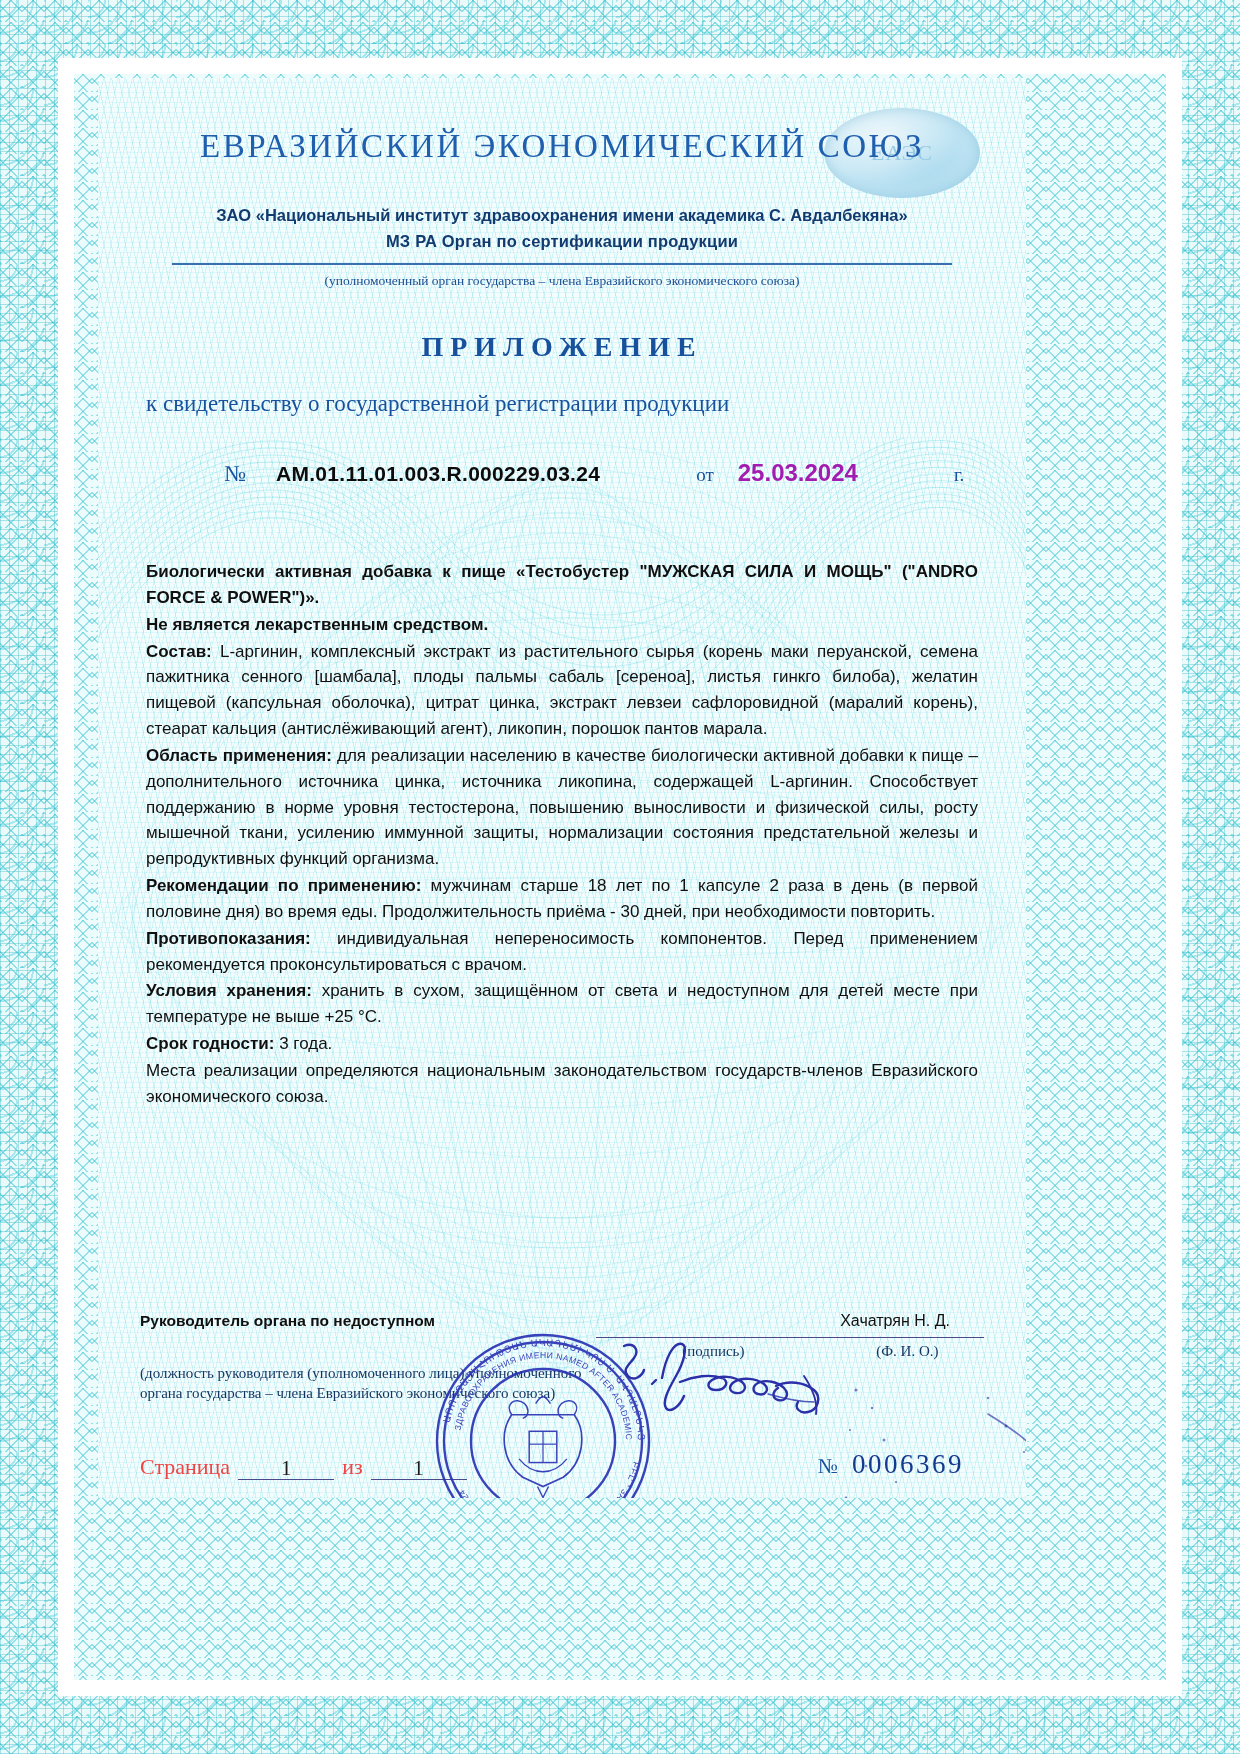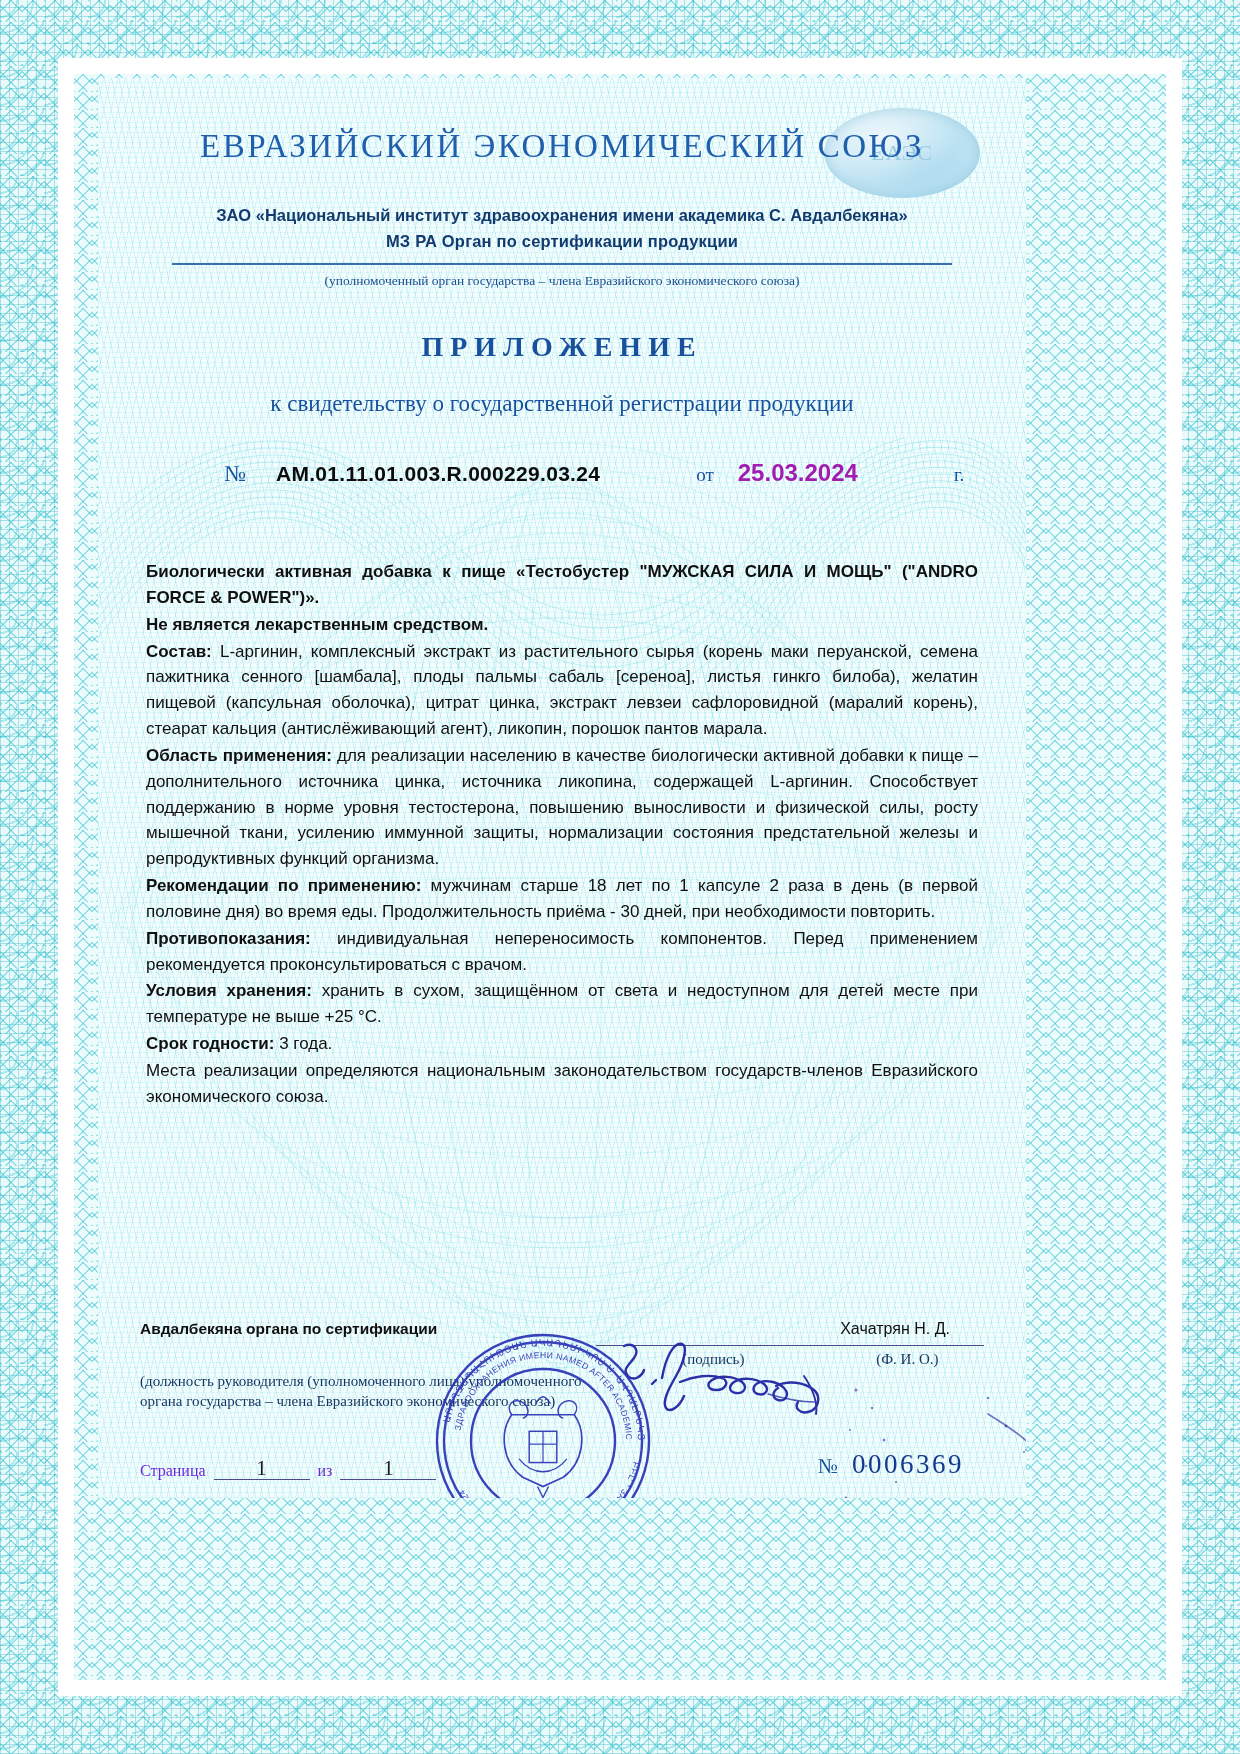--- a/index.html
+++ b/index.html
@@ -176,21 +176,21 @@
     text-align: center;
     font-family: "Liberation Serif", serif;
     font-weight: bold;
     font-size: 28px;
     letter-spacing: 7px;
     color: #17509c;
     margin-top: 42px;
   }
 
   .prilozhenie-sub {
-    text-align: center;
+    text-align: left;
     font-family: "Liberation Serif", serif;
     font-size: 23px;
     color: #17509c;
     margin-top: 28px;
   }
 
   
   .num-row {
     display: flex;
     align-items: baseline;
@@ -304,22 +304,22 @@
   }
 
   .page-row {
     display: flex;
     align-items: flex-end;
     margin-top: 30px;
     padding-left: 6px;
   }
   .page-word {
     font-family: "Liberation Serif", serif;
-    font-size: 16px;
-    color: #6d28d9;
+    font-size: 22px;
+    color: #ef4444;
     margin-top: 20px;
   }
   .page-slot {
     width: 96px;
     border-bottom: 1.6px solid #4a4a8a;
     text-align: center;
     font-family: "Liberation Serif", serif;
     font-size: 21px;
     color: #1a1a1a;
     margin: 0 8px;
@@ -521,21 +521,21 @@
         </p>
 
         <p class="para-just">Места реализации определяются национальным законодательством государств-членов Евразийского экономического союза.</p>
 
       </div>
     </div>
 
     <div id="footer">
 
       <div class="sig-row">
-        <span class="sig-left-label">Авдалбекяна органа по сертификации</span>
+        <span class="sig-left-label">Руководитель органа по недоступном</span>
         <span class="sig-name">Хачатрян Н. Д.</span>
       </div>
 
       <div class="sig-lines">
         <div class="line-block" id="lb-podpis">
           <div class="ln"></div>
           <div class="cap">(подпись)</div>
         </div>
         <div class="line-block" id="lb-fio">
           <div class="ln"></div>

